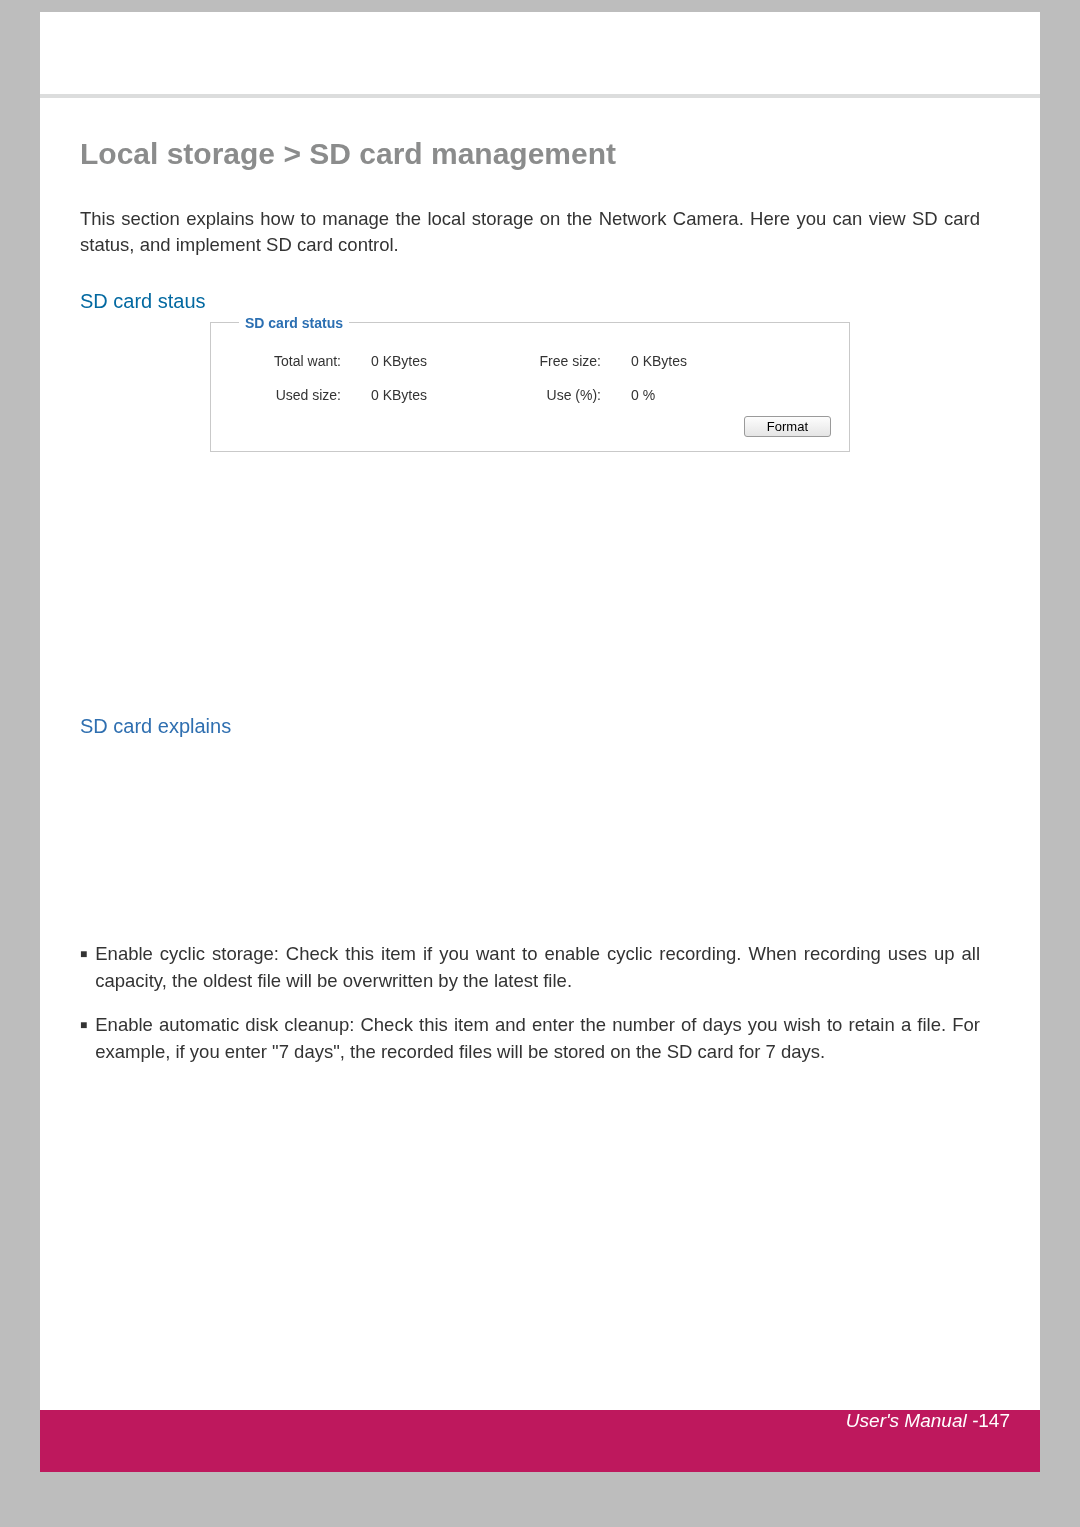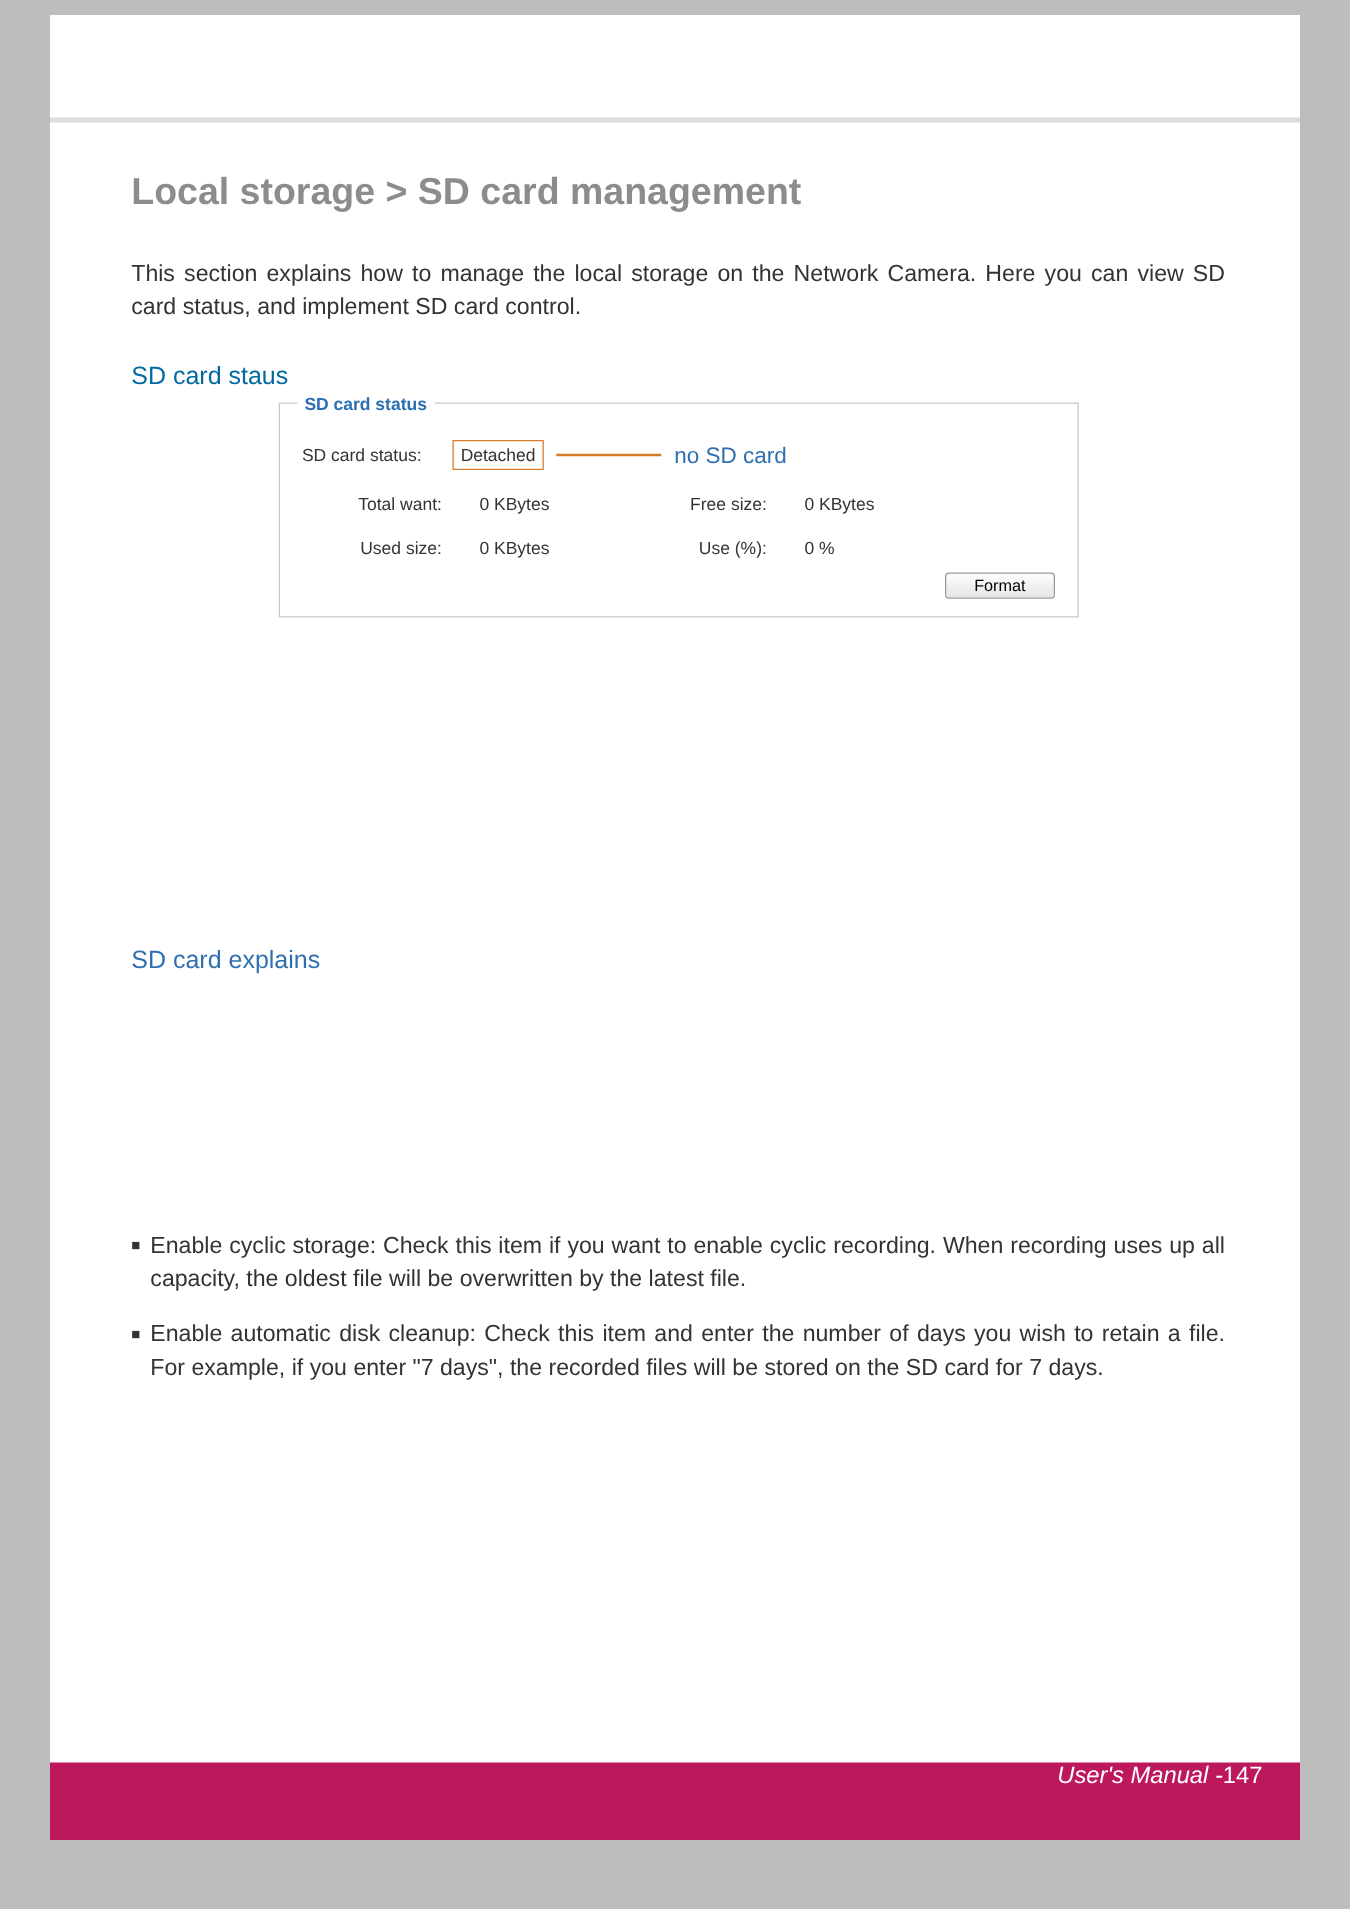--- a/index.html
+++ b/index.html
@@ -34,21 +34,21 @@
   .brand-outer{
     position:fixed; top:52px; width:1080px; left:50%; transform:translateX(-50%);
     display:flex; justify-content:flex-end; padding-right:56px;
     pointer-events:none;
   }
   .brand-outer span{
     color:#ffffff; font-weight:bold; font-style:italic; font-size:21px; letter-spacing:1px;
   }
 
   .content {
-    padding: 34px 60px 0 65px;
+    padding: 34px 60px 0 40px;
     flex: 1;
     color: #333333;
     font-size: 18.5px;
     line-height: 1.45;
   }
   h1.page-title {
     color: #8b8c8c;
     font-size: 30px;
     font-weight: bold;
     margin-bottom: 30px;
@@ -61,21 +61,21 @@
   .panel-wrap { display:flex; justify-content:center; margin-bottom: 260px; }
   .panel {
     width: 640px;
     border: 1px solid #c9c9c9;
     position: relative;
     padding: 28px 18px 14px 18px;
     font-size: 14px;
     color: #333;
   }
   .panel .legend{
-    position:absolute; top:-10px; left:14px;
+    position:absolute; top:-10px; left:28px;
     background:#fff; padding:0 6px;
     color:#2b6fb2; font-weight:bold; font-size:14px;
   }
   .row1{ display:flex; align-items:center; gap:8px; margin-bottom:16px; }
   .row1 .lbl{ width:112px; text-align:left; }
   .boxed{
     border:1px solid #d47a2a; padding:1px 6px; font-size:14px;
   }
   .connector{
     flex:0 0 84px; height:2px; background:#d47a2a; margin:0 2px;
@@ -131,26 +131,20 @@
     <h1 class="page-title">Local storage &gt; SD card management</h1>
 
     <p class="intro">This section explains how to manage the local storage on the Network Camera. Here you can view SD card status, and implement SD card control.</p>
 
     <h2 class="sub">SD card staus</h2>
 
     <div class="panel-wrap">
       <div class="panel">
         <div class="legend">SD card status</div>
 
-        <div class="row1">
-          <span class="lbl">SD card status:</span>
-          <span class="boxed">Detached</span>
-          <span class="connector"></span>
-          <span class="annot">no SD card</span>
-        </div>
 
         <div class="grid2">
           <div class="k">Total want:</div>
           <div class="v">0  KBytes</div>
           <div class="k">Free size:</div>
           <div class="v">0  KBytes</div>
 
           <div class="k">Used size:</div>
           <div class="v">0  KBytes</div>
           <div class="k">Use (%):</div>

